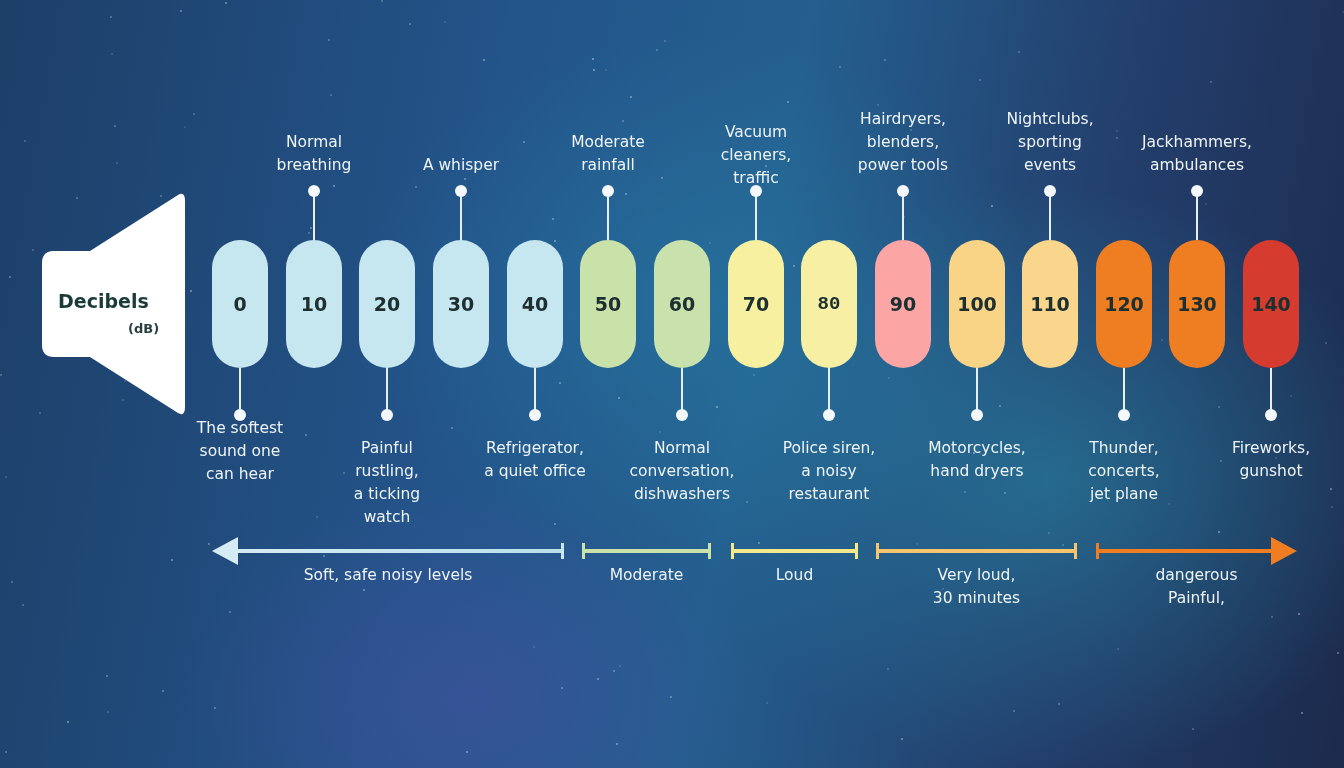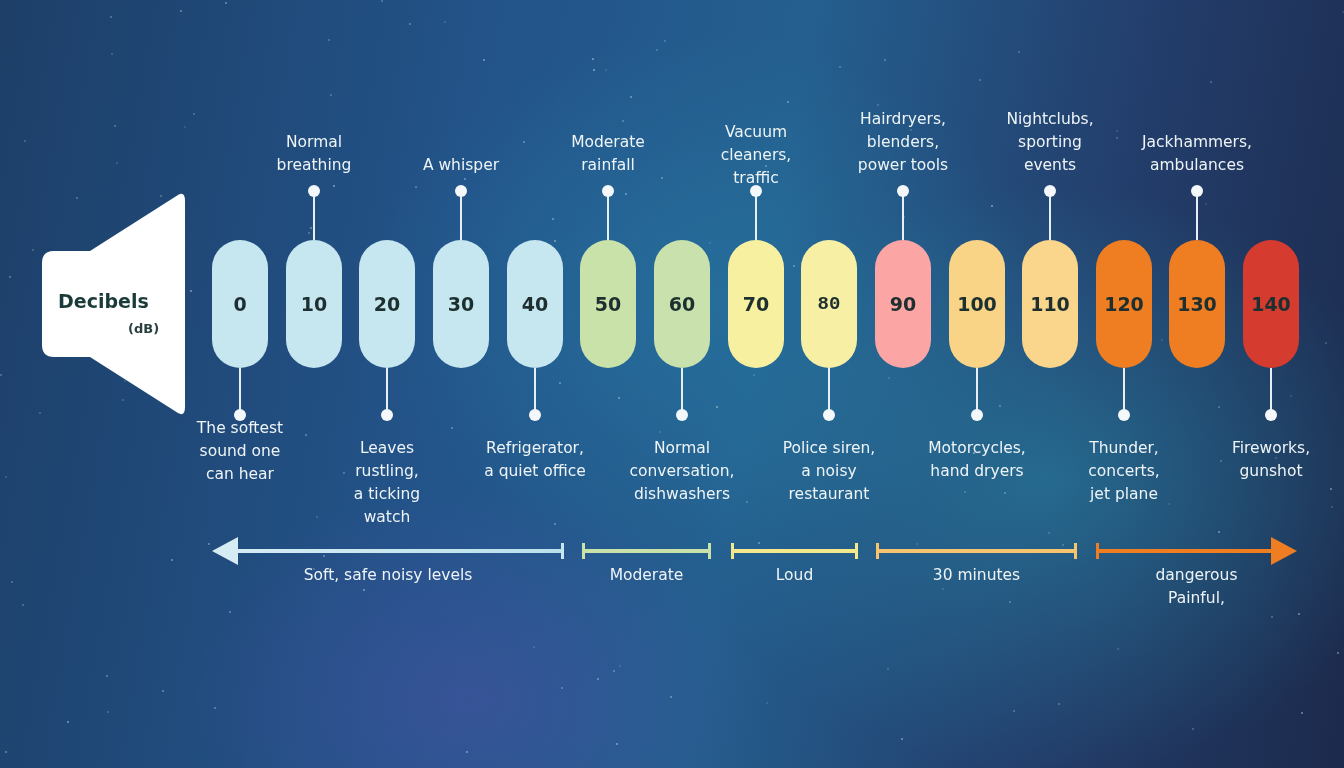--- a/index.html
+++ b/index.html
@@ -235,21 +235,21 @@
     <div class="label above" style="left: 239px; top: 105px;">
       <div>Normal</div>
       <div>breathing</div>
     </div>
     <div class="pill" style="left: 359px; background: rgb(198, 230, 240);">
       <span>20</span>
     </div>
     <div class="stem" style="left: 386px; top: 368px; height: 47px;"></div>
     <div class="dot" style="left: 381px; top: 409px;"></div>
     <div class="label below" style="left: 312px; top: 437px;">
-      <div>Leaves</div>
+      <div>Painful</div>
       <div>rustling,</div>
       <div>a ticking</div>
       <div>watch</div>
     </div>
     <div class="pill" style="left: 433px; background: rgb(198, 230, 240);">
       <span>30</span>
     </div>
     <div class="stem" style="left: 460px; top: 191px; height: 49px;"></div>
     <div class="dot" style="left: 455px; top: 185px;"></div>
     <div class="label above" style="left: 386px; top: 105px;">
@@ -388,20 +388,21 @@
     </div>
     <div class="range-label" style="left: 731px; width: 127px;">
       <div>Loud</div>
     </div>
     <div class="range" style="left: 876px; width: 201px;">
       <div class="bar" style="background: rgb(246, 196, 110);"></div>
       <div class="cap l" style="background: rgb(246, 196, 110);"></div>
       <div class="cap r" style="background: rgb(246, 196, 110);"></div>
     </div>
     <div class="range-label" style="left: 876px; width: 201px;">
+      <div>Very loud,</div>
       <div>30 minutes</div>
     </div>
     <div class="range" style="left: 1096px; width: 201px;">
       <div class="bar" style="background: rgb(239, 125, 34); right: 16px;"></div>
       <div class="cap l" style="background: rgb(239, 125, 34);"></div>
       <svg width="30" height="32" style="position: absolute; right: -2px; top: -10px;">
         <polygon points="2,2 28,16 2,30" fill="#ef7d22"></polygon>
       </svg>
     </div>
     <div class="range-label" style="left: 1096px; width: 201px;">

